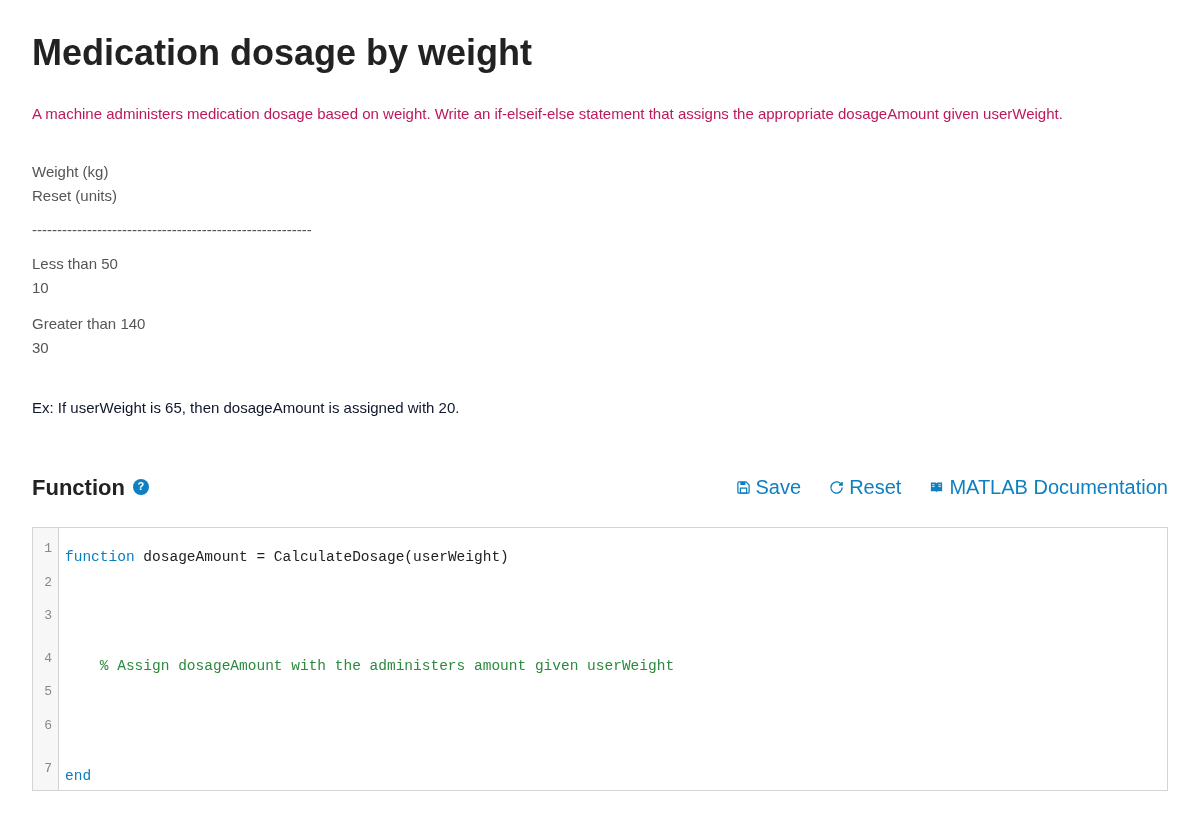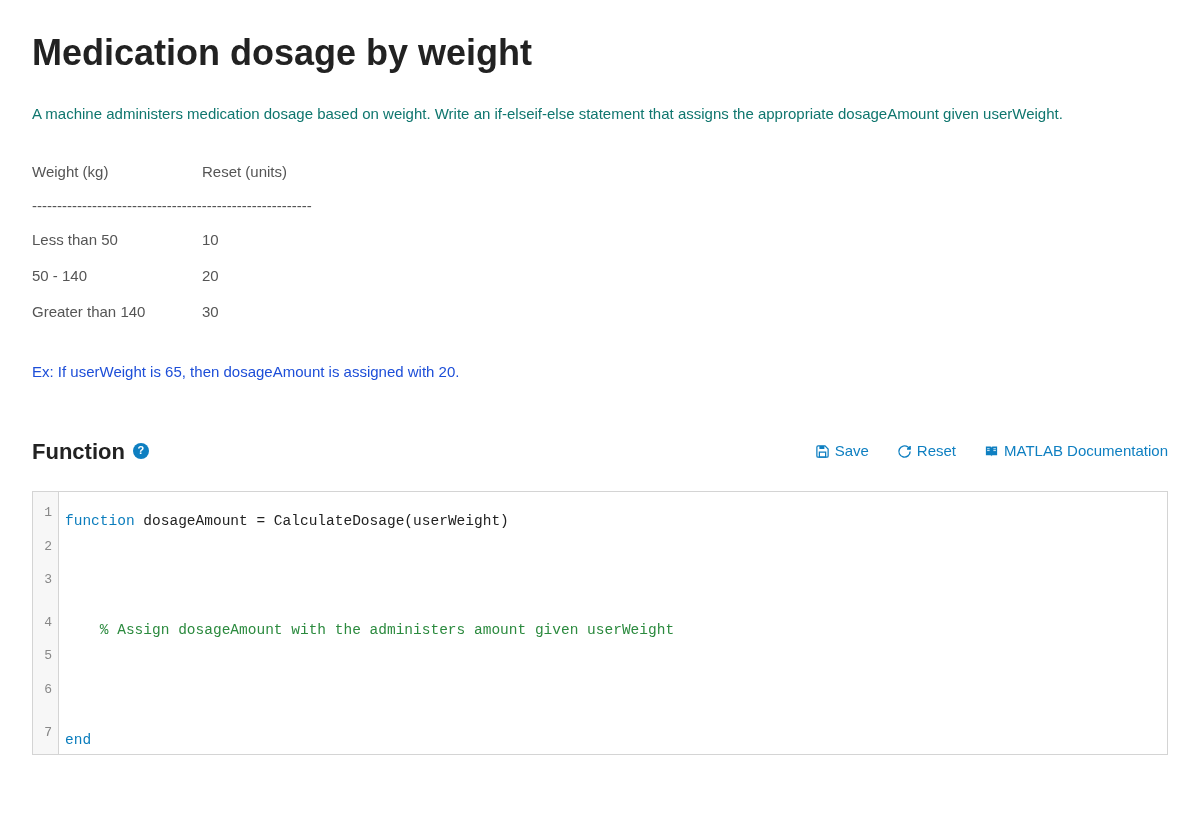--- a/index.html
+++ b/index.html
@@ -12,44 +12,45 @@
     font-size: 15px;
     line-height: 1.6;
   }
   h1.title {
     font-size: 36px;
     font-weight: 700;
     margin: 0 0 20px 0;
     color: #222;
   }
   p.description {
-    color: #0f766e;
+    color: #be185d;
     margin: 16px 0 28px 0;
     font-size: 15px;
   }
   .dosage-table {
     margin: 20px 0 30px 0;
     color: #555;
     font-size: 15px;
   }
   .dosage-table .row {
     display: flex;
     padding: 6px 0;
+    flex-direction: column;
   }
   .dosage-table .col1 { width: 170px; }
   .dosage-table .col2 { width: 140px; }
   .dosage-table .divider {
     color: #555;
     letter-spacing: 0;
     margin: 4px 0;
     font-size: 15px;
     white-space: pre;
   }
   p.example {
-    color: #1d4ed8;
+    color: #0f172a;
     margin: 0 0 50px 0;
     font-size: 15px;
   }
   .section-header {
     display: flex;
     align-items: center;
     justify-content: space-between;
     margin: 0 0 22px 0;
   }
   .section-header .left {
@@ -79,21 +80,21 @@
   .section-header .right {
     display: flex;
     align-items: center;
     gap: 28px;
   }
   .action-link {
     display: inline-flex;
     align-items: center;
     gap: 5px;
     color: #0e7fc1;
-    font-size: 15px;
+    font-size: 20px;
     cursor: pointer;
     text-decoration: none;
     text-align: right;
   }
   .action-link svg { width: 15px; height: 15px; }
   .code-editor {
     border: 1px solid #d4d4d4;
     font-family: Consolas, Menlo, "Courier New", monospace;
     font-size: 14.5px;
     line-height: 1.85;
@@ -135,24 +136,20 @@
 
 <div class="dosage-table">
   <div class="row">
     <div class="col1">Weight (kg)</div>
     <div class="col2">Reset (units)</div>
   </div>
   <div class="divider">--------------------------------------------------------</div>
   <div class="row">
     <div class="col1">Less than 50</div>
     <div class="col2">10</div>
-  </div>
-  <div class="row">
-    <div class="col1">50 - 140</div>
-    <div class="col2">20</div>
   </div>
   <div class="row">
     <div class="col1">Greater than 140</div>
     <div class="col2">30</div>
   </div>
 </div>
 
 <p class="example">Ex: If userWeight is 65, then dosageAmount is assigned with 20.</p>
 
 <div class="section-header">

